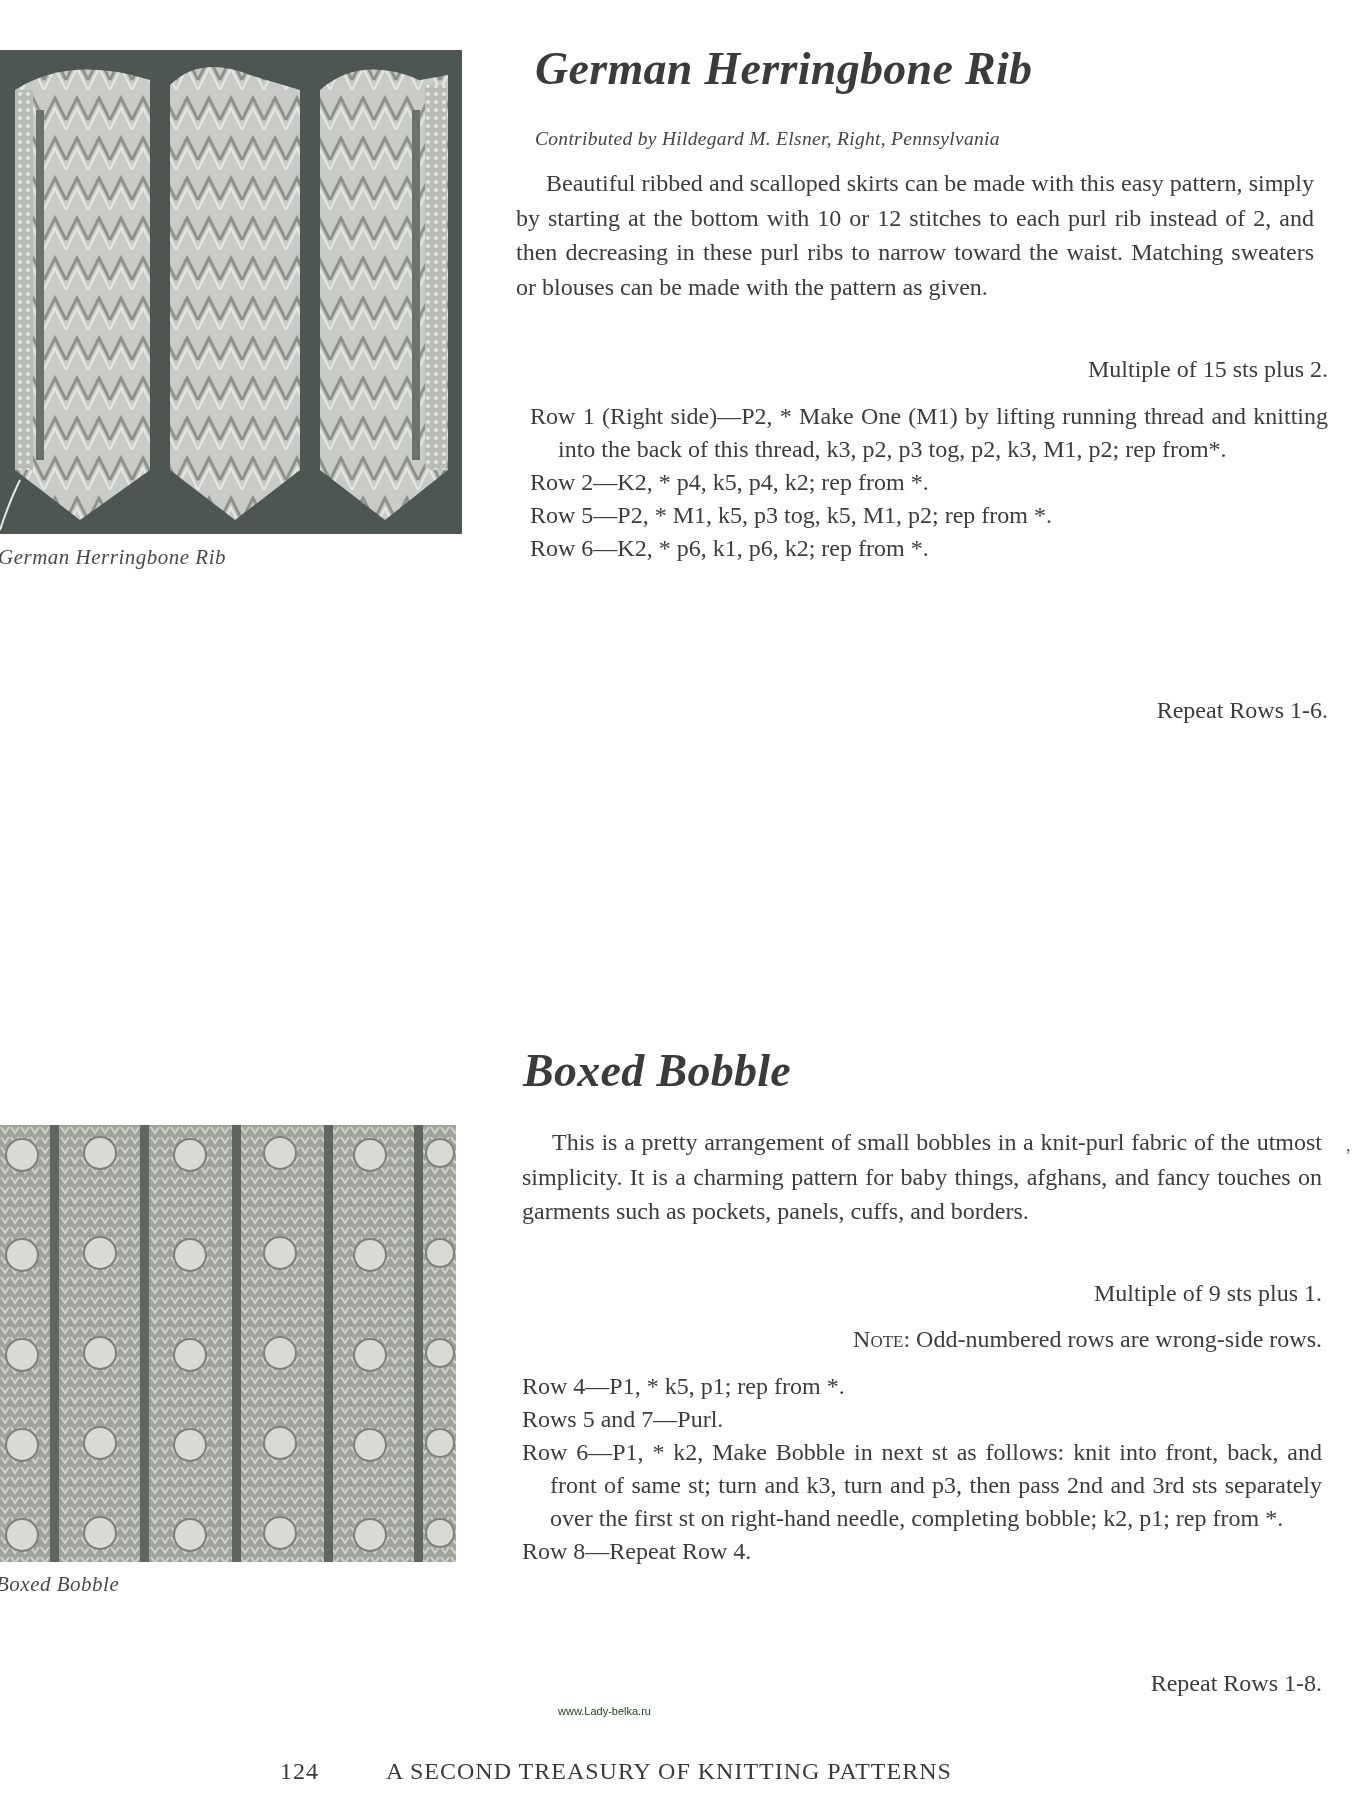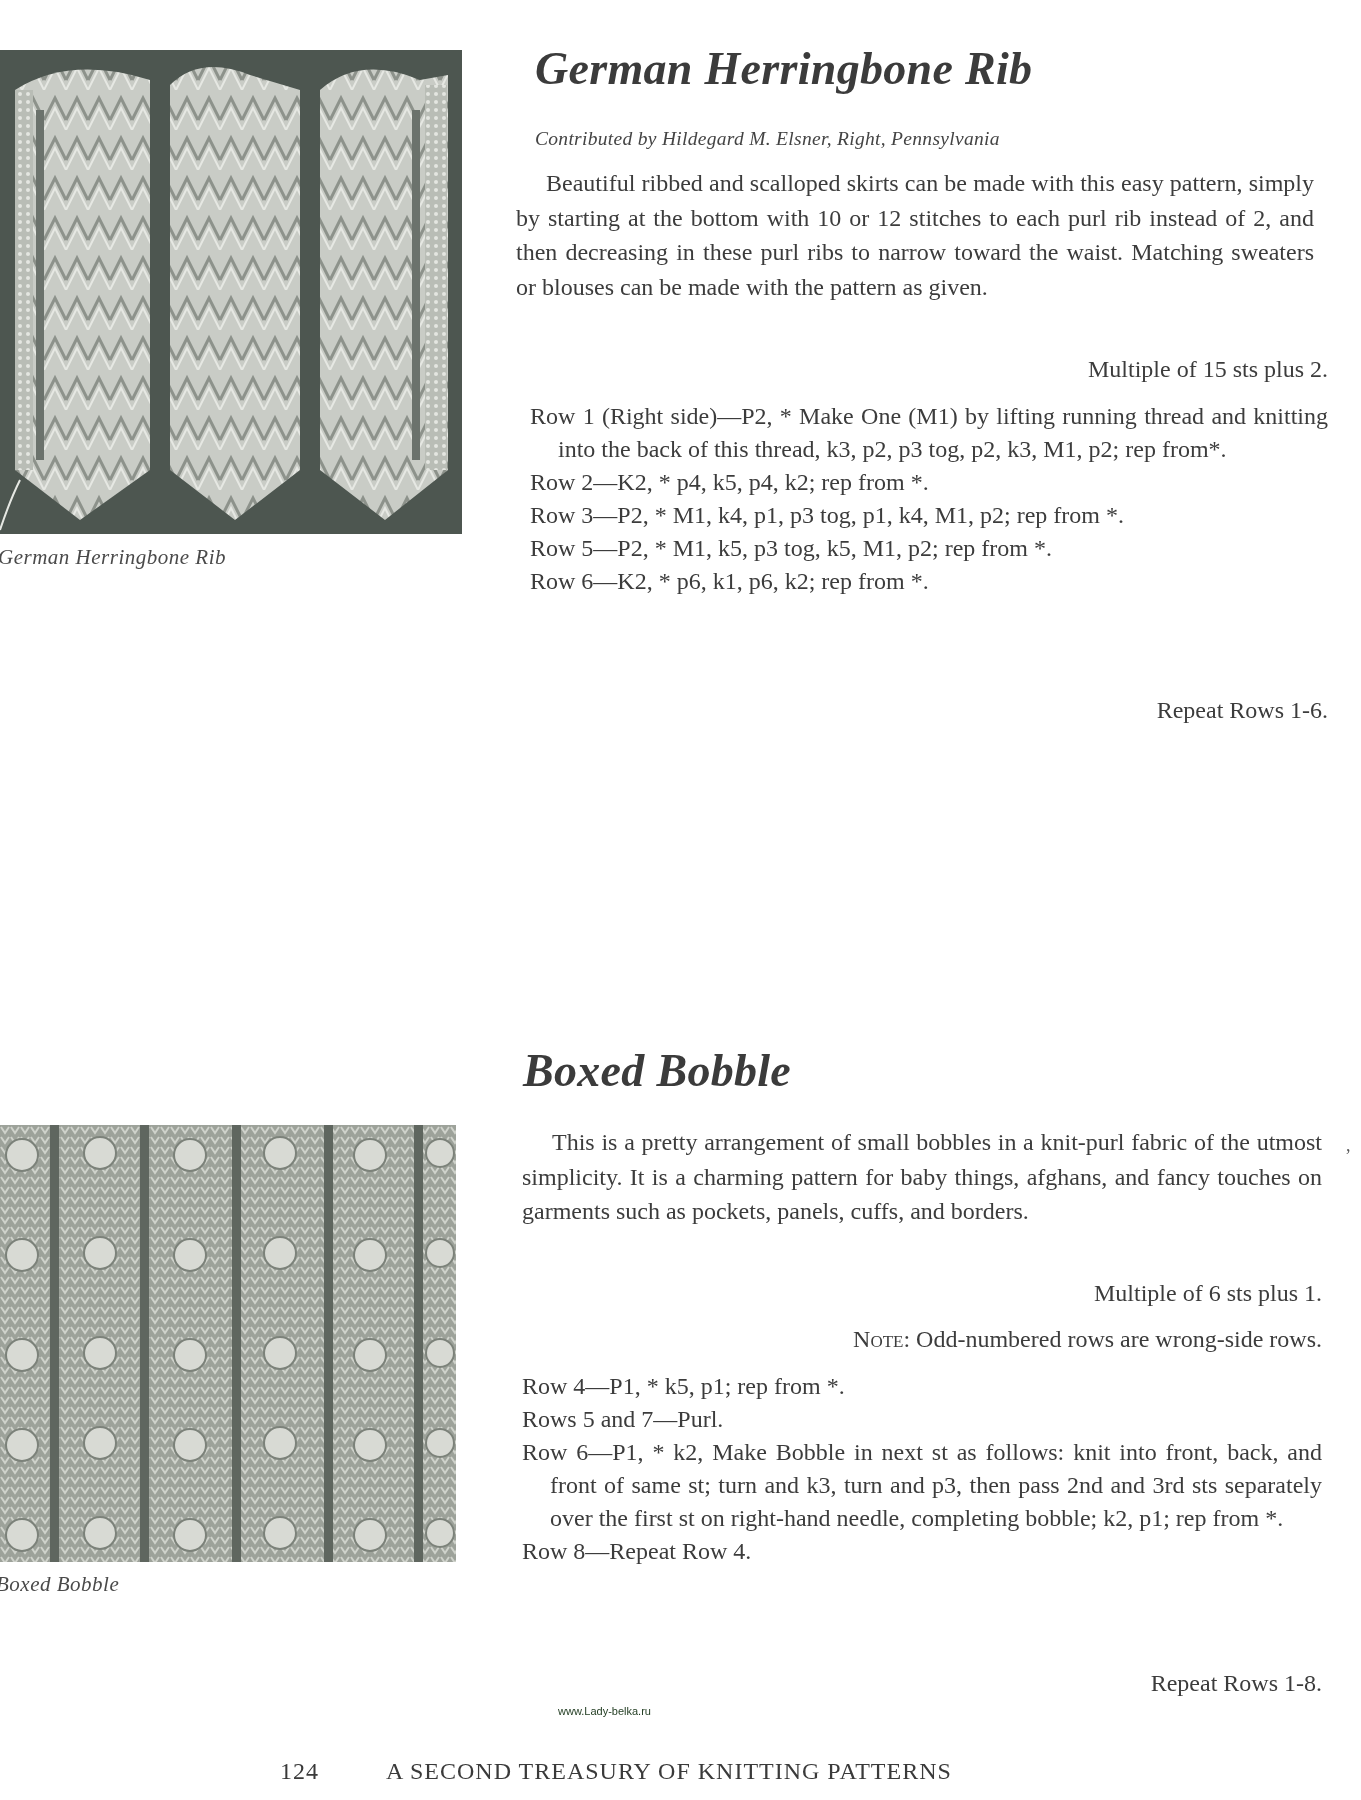--- a/index.html
+++ b/index.html
@@ -56,21 +56,20 @@
 
 <div class="title" style="left:535px;top:42px;">German Herringbone Rib</div>
 <div class="contrib" style="left:535px;top:128px;">Contributed by Hildegard M. Elsner, Right, Pennsylvania</div>
 <div class="para" style="left:516px;top:166px;width:798px;">
   <p>Beautiful ribbed and scalloped skirts can be made with this easy pattern, simply by starting at the bottom with 10 or 12 stitches to each purl rib instead of 2, and then decreasing in these purl ribs to narrow toward the waist. Matching sweaters or blouses can be made with the pattern as given.</p>
 </div>
 <div class="center" style="left:530px;width:798px;top:356px;">Multiple of 15 sts plus 2.</div>
 <ul class="rows" style="left:530px;top:400px;width:798px;">
   <li>Row 1 (Right side)—P2, * Make One (M1) by lifting running thread and knitting into the back of this thread, k3, p2, p3 tog, p2, k3, M1, p2; rep from*.</li>
   <li>Row 2—K2, * p4, k5, p4, k2; rep from *.</li>
-  <li>Row 3—P2, * M1, k4, p1, p3 tog, p1, k4, M1, p2; rep from *.</li>
   <li>Row 5—P2, * M1, k5, p3 tog, k5, M1, p2; rep from *.</li>
   <li>Row 6—K2, * p6, k1, p6, k2; rep from *.</li>
 </ul>
 <div class="center" style="left:530px;width:798px;top:697px;">Repeat Rows 1-6.</div>
 
 <div class="photo" style="left:0;top:1125px;width:456px;height:437px;">
   <svg viewBox="0 0 456 437" preserveAspectRatio="none">
     <defs>
       <pattern id="knit" width="10" height="10" patternUnits="userSpaceOnUse">
         <rect width="10" height="10" fill="#9da29a"></rect>
@@ -117,21 +116,21 @@
     </g>
   </svg>
 </div>
 <div class="caption" style="left:-4px;top:1572px;">Boxed Bobble</div>
 
 <div class="title" style="left:523px;top:1044px;">Boxed Bobble</div>
 <div class="para" style="left:522px;top:1125px;width:800px;">
   <p>This is a pretty arrangement of small bobbles in a knit-purl fabric of the utmost simplicity. It is a charming pattern for baby things, afghans, and fancy touches on garments such as pockets, panels, cuffs, and borders.</p>
 </div>
 <div class="stray" style="left:1346px;top:1135px;">,</div>
-<div class="center" style="left:522px;width:800px;top:1280px;">Multiple of 6 sts plus 1.</div>
+<div class="center" style="left:522px;width:800px;top:1280px;">Multiple of 9 sts plus 1.</div>
 <div class="center" style="left:522px;width:800px;top:1326px;">
   <span class="sc">Note:</span><span> Odd-numbered rows are wrong-side rows.</span>
 </div>
 <ul class="rows" style="left:522px;top:1370px;width:800px;">
   <li>Row 4—P1, * k5, p1; rep from *.</li>
   <li>Rows 5 and 7—Purl.</li>
   <li>Row 6—P1, * k2, Make Bobble in next st as follows: knit into front, back, and front of same st; turn and k3, turn and p3, then pass 2nd and 3rd sts separately over the first st on right-hand needle, completing bobble; k2, p1; rep from *.</li>
   <li>Row 8—Repeat Row 4.</li>
 </ul>
 <div class="center" style="left:522px;width:800px;top:1670px;">Repeat Rows 1-8.</div>

